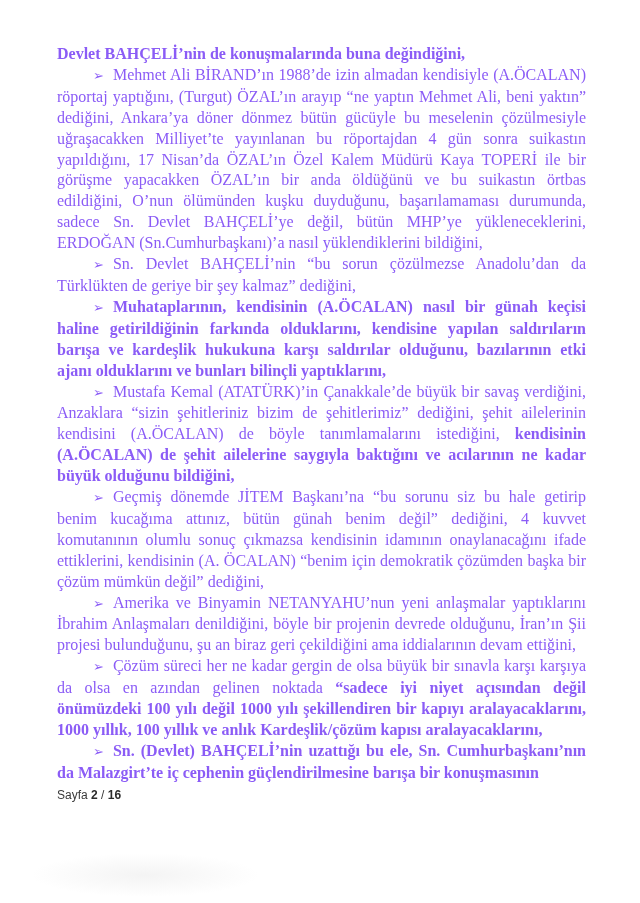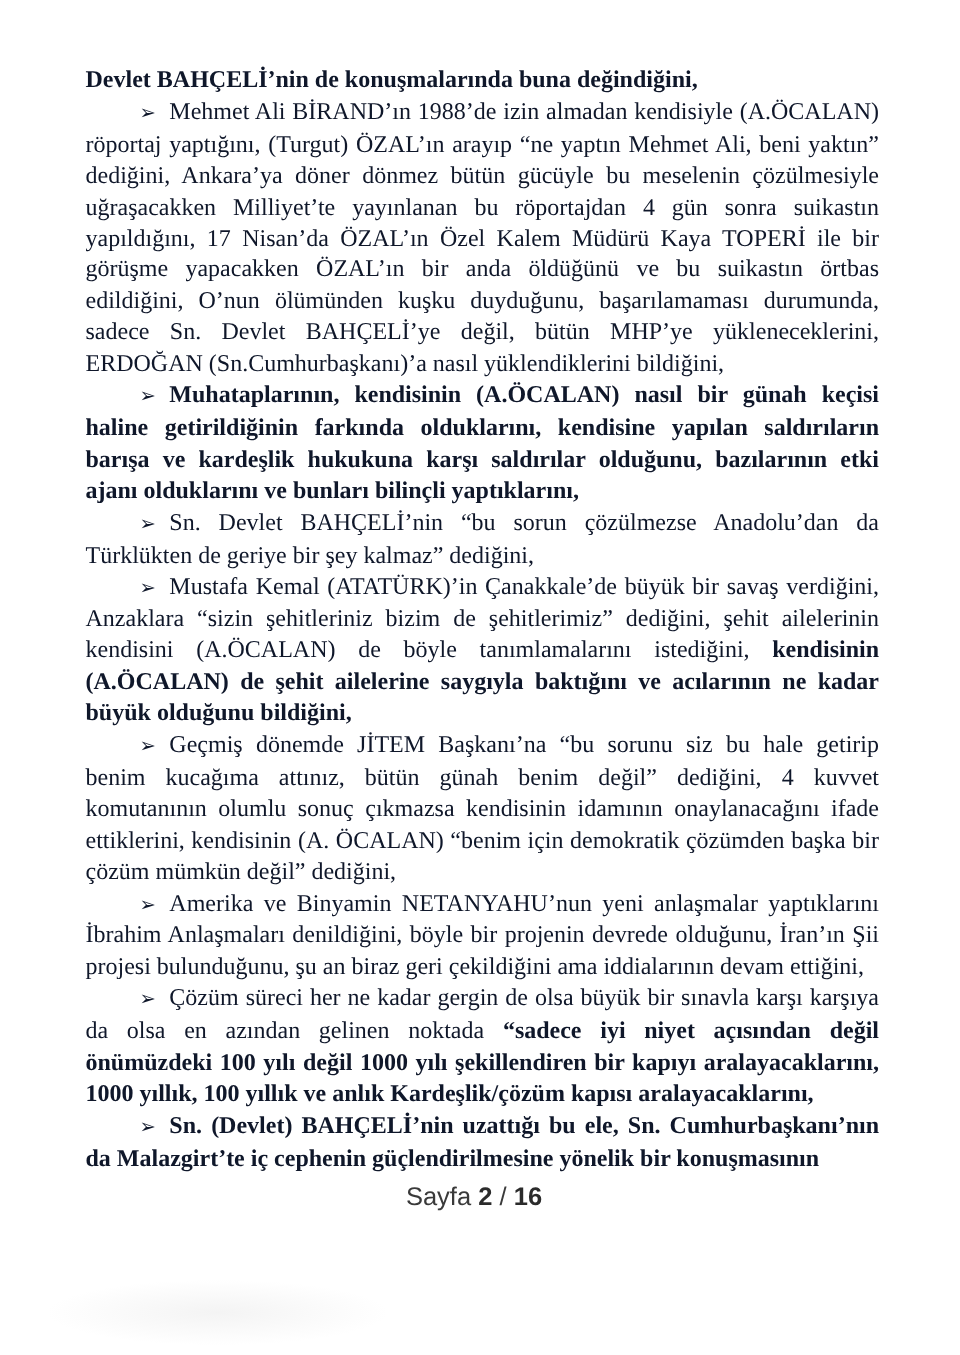--- a/index.html
+++ b/index.html
@@ -17,21 +17,21 @@
     position: absolute;
     inset: 0;
     box-sizing: border-box;
     padding: 44px 54px 0 57px;
     background: #ffffff;
   }
   .doc-body {
     font-family: "Liberation Serif", "DejaVu Serif", serif;
     font-size: 16px;
     line-height: 20.9px;
-    color: #0f172a;
+    color: #8b5cf6;
     text-align: justify;
   }
   p.para {
     margin: 0;
     padding: 0;
   }
   p.para.title {
     font-weight: bold;
   }
   p.para.bullet {
@@ -43,23 +43,23 @@
   .marker {
     padding-right: 9px;
     font-family: "DejaVu Sans", sans-serif;
     font-size: 13px;
   }
   span.b {
     font-weight: bold;
   }
   .footer {
     font-family: "Liberation Sans", "DejaVu Sans", sans-serif;
-    font-size: 17px;
+    font-size: 12px;
     color: #3a3a3a;
-    text-align: center;
+    text-align: left;
     margin-top: 4px;
     padding-right: 11px;
   }
   .footer .b {
     color: #2b2b2b;
   }
   .scan-artifact {
     position: absolute;
     left: 30px;
     bottom: 6px;
@@ -69,23 +69,23 @@
     pointer-events: none;
   }
 </style>
 </head>
 <body>
 
 <div class="page">
   <div class="doc-body">
       <p class="para title bold"><span class="b">Devlet BAHÇELİ’nin de konuşmalarında buna değindiğini,</span></p>
       <p class="para bullet"><span class="marker">➢</span><span>Mehmet Ali BİRAND’ın 1988’de izin almadan kendisiyle (A.ÖCALAN) röportaj yaptığını, (Turgut) ÖZAL’ın arayıp “ne yaptın Mehmet Ali, beni yaktın” dediğini, Ankara’ya döner dönmez bütün gücüyle bu meselenin çözülmesiyle uğraşacakken Milliyet’te yayınlanan bu röportajdan 4 gün sonra suikastın yapıldığını, 17 Nisan’da ÖZAL’ın Özel Kalem Müdürü Kaya TOPERİ ile bir görüşme yapacakken ÖZAL’ın bir anda öldüğünü ve bu suikastın örtbas edildiğini, O’nun ölümünden kuşku duyduğunu, başarılamaması durumunda, sadece Sn. Devlet BAHÇELİ’ye değil, bütün MHP’ye yükleneceklerini, ERDOĞAN (Sn.Cumhurbaşkanı)’a nasıl  yüklendiklerini bildiğini,</span></p>
+      <p class="para bullet"><span class="marker">➢</span><span>Sn. Devlet BAHÇELİ’nin “bu sorun çözülmezse Anadolu’dan da Türklükten de geriye bir şey kalmaz” dediğini,</span></p>
       <p class="para bullet bold"><span class="marker">➢</span><span class="b">Muhataplarının, kendisinin (A.ÖCALAN) nasıl bir günah keçisi haline getirildiğinin farkında olduklarını, kendisine yapılan saldırıların barışa ve kardeşlik hukukuna karşı saldırılar olduğunu, bazılarının etki ajanı olduklarını ve bunları bilinçli yaptıklarını,</span></p>
-      <p class="para bullet"><span class="marker">➢</span><span>Sn. Devlet BAHÇELİ’nin “bu sorun çözülmezse Anadolu’dan da Türklükten de geriye bir şey kalmaz” dediğini,</span></p>
       <p class="para bullet"><span class="marker">➢</span><span>Mustafa Kemal (ATATÜRK)’in Çanakkale’de büyük bir savaş verdiğini, Anzaklara “sizin şehitleriniz bizim de şehitlerimiz” dediğini, şehit ailelerinin kendisini (A.ÖCALAN) de böyle tanımlamalarını istediğini, </span><span class="b">kendisinin (A.ÖCALAN) de şehit ailelerine saygıyla baktığını ve acılarının ne kadar büyük olduğunu bildiğini,</span></p>
       <p class="para bullet"><span class="marker">➢</span><span>Geçmiş dönemde JİTEM Başkanı’na “bu sorunu siz bu hale getirip benim kucağıma attınız, bütün günah benim değil” dediğini, 4 kuvvet komutanının olumlu sonuç çıkmazsa kendisinin idamının onaylanacağını ifade ettiklerini, kendisinin (A. ÖCALAN) “benim için demokratik çözümden başka bir çözüm mümkün değil” dediğini,</span></p>
       <p class="para bullet"><span class="marker">➢</span><span>Amerika ve Binyamin NETANYAHU’nun yeni anlaşmalar yaptıklarını İbrahim Anlaşmaları denildiğini, böyle bir projenin devrede olduğunu, İran’ın Şii projesi bulunduğunu, şu an biraz geri çekildiğini ama iddialarının devam ettiğini,</span></p>
       <p class="para bullet"><span class="marker">➢</span><span>Çözüm süreci her ne kadar gergin de olsa büyük bir sınavla karşı karşıya da olsa en azından gelinen noktada </span><span class="b">“sadece iyi niyet açısından değil önümüzdeki 100 yılı değil 1000 yılı şekillendiren bir kapıyı aralayacaklarını, 1000 yıllık, 100 yıllık ve anlık Kardeşlik/çözüm kapısı aralayacaklarını,</span></p>
-      <p class="para bullet bold"><span class="marker">➢</span><span class="b">Sn. (Devlet) BAHÇELİ’nin uzattığı bu ele, Sn. Cumhurbaşkanı’nın da Malazgirt’te iç cephenin güçlendirilmesine yönelik bir konuşmasının</span></p>
+      <p class="para bullet bold"><span class="marker">➢</span><span class="b">Sn. (Devlet) BAHÇELİ’nin uzattığı bu ele, Sn. Cumhurbaşkanı’nın da Malazgirt’te iç cephenin güçlendirilmesine barışa bir konuşmasının</span></p>
     </div>
   <div class="footer"><span>Sayfa</span> <span class="b">2</span> <span>/</span> <span class="b">16</span></div>
   <div class="scan-artifact"></div>
 </div>
 
 </body></html>

